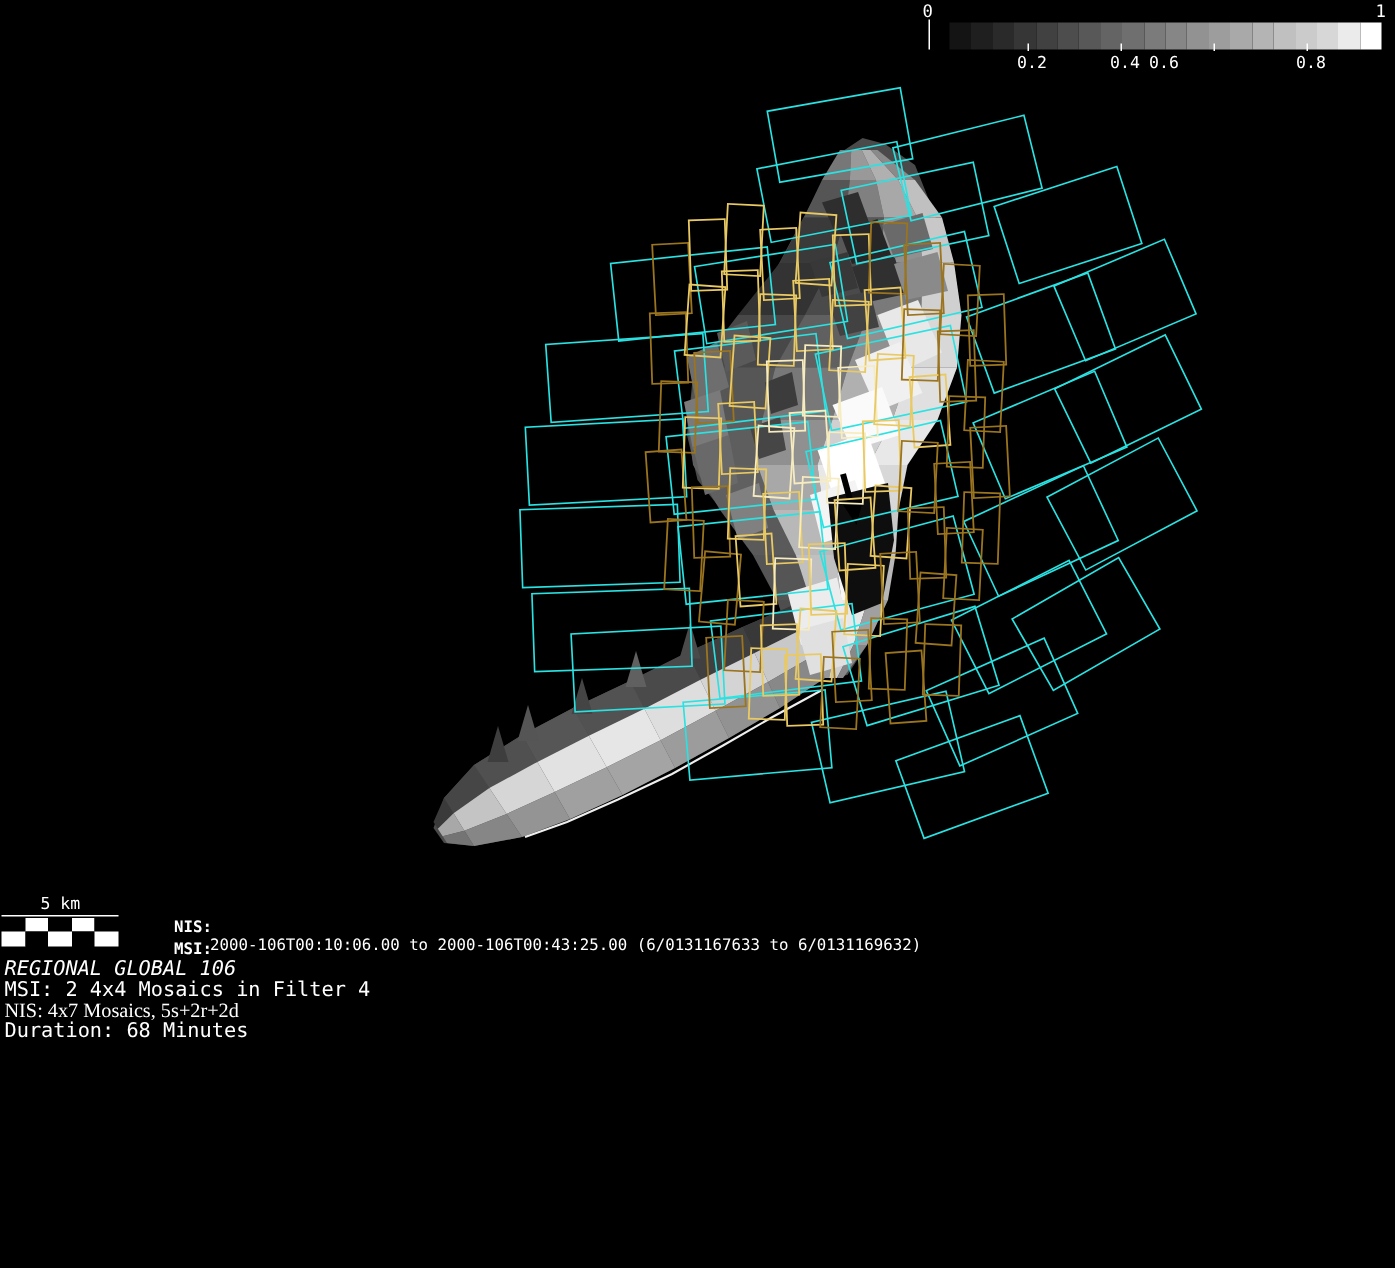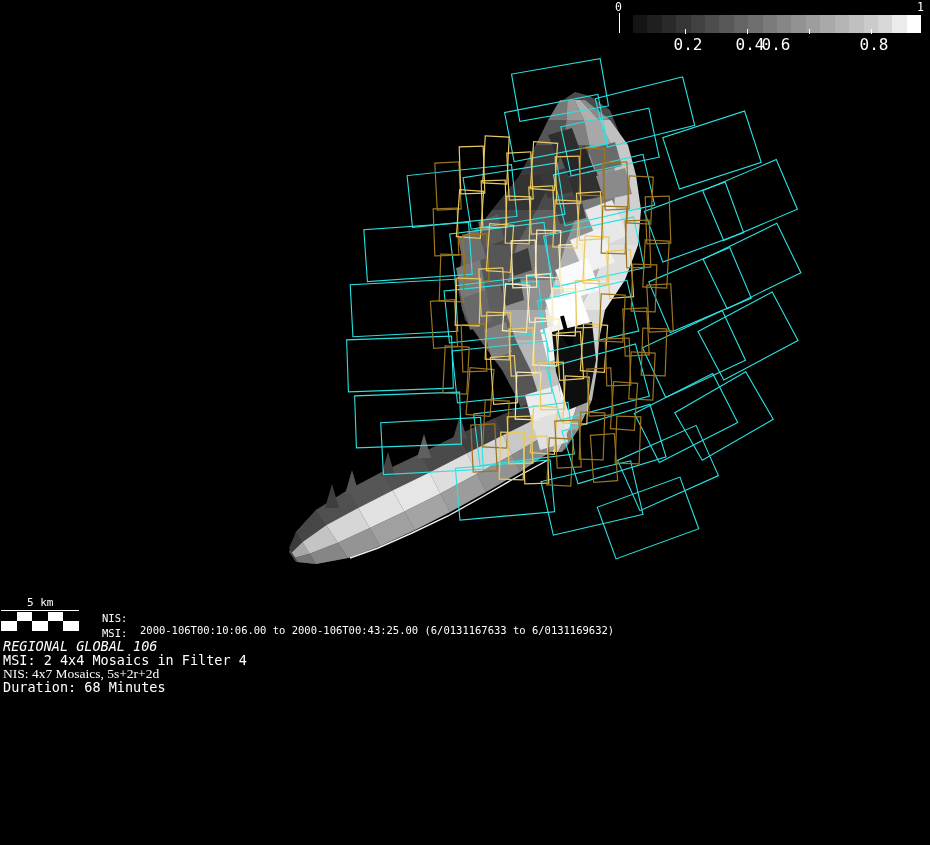--- a/index.html
+++ b/index.html
@@ -6,28 +6,28 @@
   #stage{
     position:relative;width:930px;height:845px;background:#000;overflow:hidden;
     font-family:"DejaVu Sans Mono","Liberation Mono",monospace;color:#fff;
   }
   #scene{position:absolute;left:0;top:0;}
   .abs{position:absolute;}
   .cb-label{font-size:11.5px;line-height:11px;color:#fff;}
   #cbar-steps{position:absolute;left:633px;top:15px;width:288px;height:18px;display:flex;}
   #cbar-steps span{flex:1 1 auto;height:100%;}
   #cbar-zero-tick{position:absolute;left:619px;top:13px;width:1px;height:20px;background:#fff;}
-  .cb-tick-label{position:absolute;top:35px;transform:translateX(-50%);font-size:16px;color:#fff;}
+  .cb-tick-label{position:absolute;top:35px;transform:translateX(-50%);font-size:11px;color:#fff;}
   .cb-tick-mark{position:absolute;top:29px;width:1px;height:5px;background:#fff;}
   #scalebar-label{left:27px;top:596px;font-size:11px;}
   #checker{position:absolute;left:1px;top:610px;width:78px;height:21px;}
   #checker .topline{position:absolute;left:0;top:0;width:78px;height:1px;background:#fff;}
   #checker .cell{position:absolute;width:15.6px;height:9.8px;}
   .status-line{position:absolute;font-size:10.5px;line-height:12px;white-space:pre;}
-  .status-label{position:absolute;left:102px;}
+  .status-label{position:absolute;left:116px;font-weight:bold;}
   .status-value{position:absolute;left:140px;}
   .info-line{position:absolute;left:3px;font-size:13.5px;line-height:13px;white-space:pre;}
 </style>
 </head>
 <body>
 
 <div id="stage">
 
   <svg id="scene" width="930" height="845" viewBox="0 0 930 845">
       <g>

